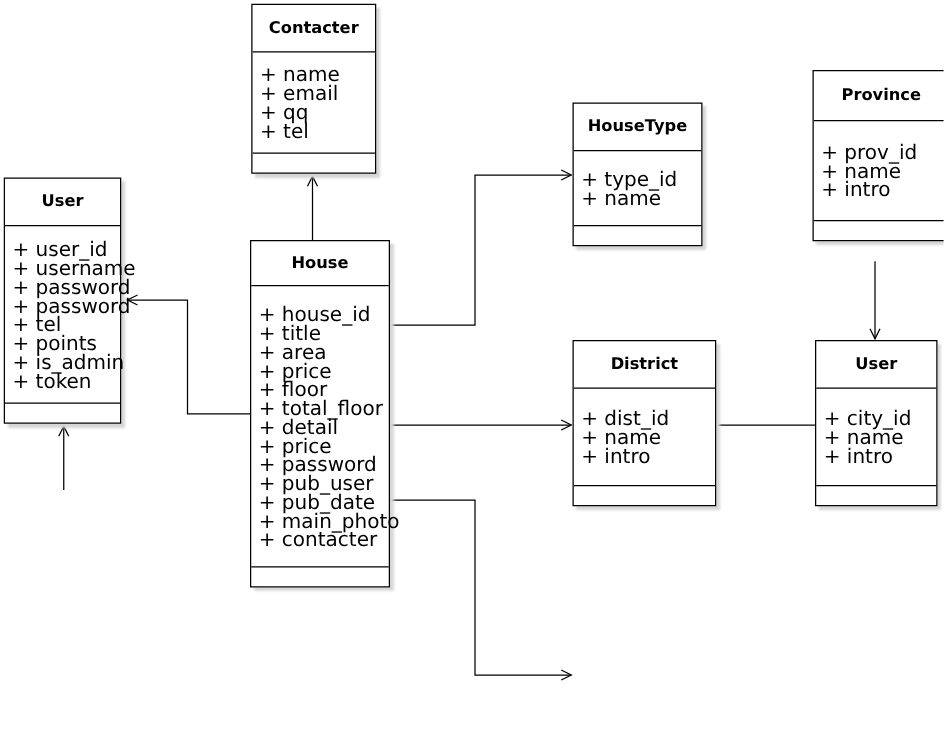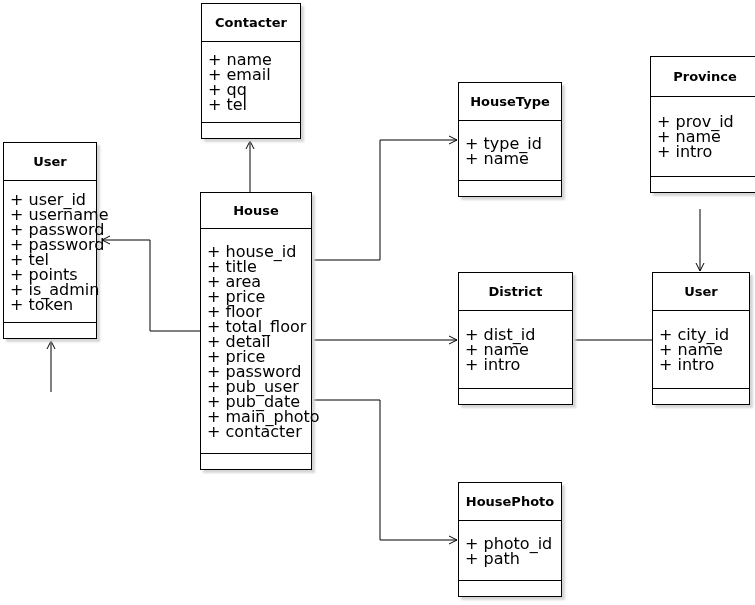--- a/index.html
+++ b/index.html
@@ -179,22 +179,14 @@
     <div class="uml-title">User</div>
     <div class="uml-attrs">
         <div class="attr-row">+ city_id</div>
         <div class="attr-row">+ name</div>
         <div class="attr-row">+ intro</div>
       </div>
     <div class="uml-methods"></div>
   </div>
 
 
-  <div class="uml-class" id="box-housephoto">
-    <div class="uml-title">HousePhoto</div>
-    <div class="uml-attrs">
-        <div class="attr-row">+ photo_id</div>
-        <div class="attr-row">+ path</div>
-      </div>
-    <div class="uml-methods"></div>
-  </div>
 
 </div>
 
 </body></html>

